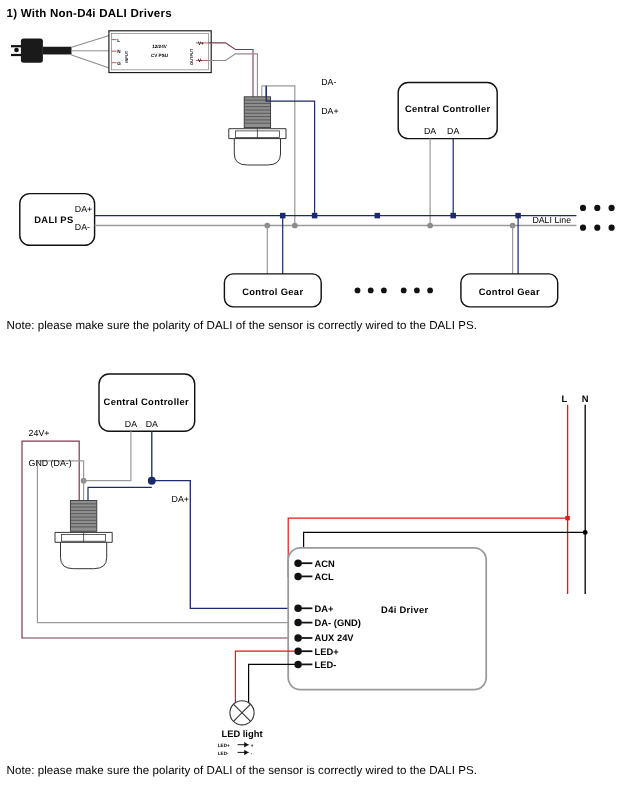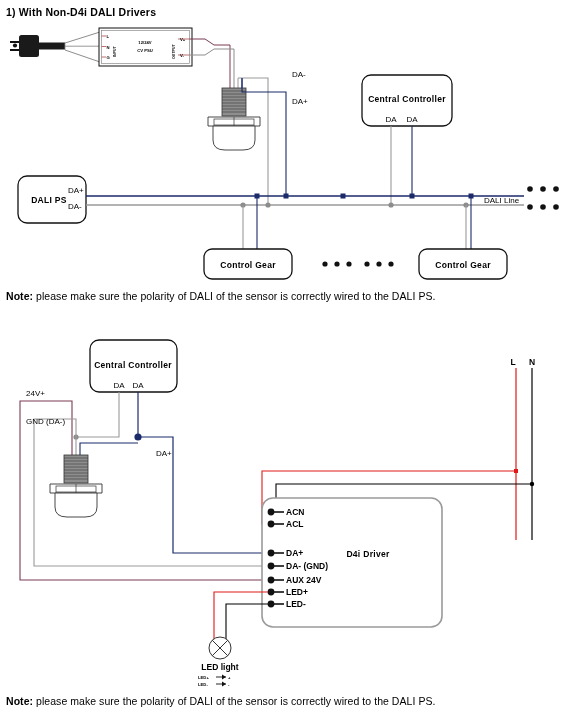--- a/index.html
+++ b/index.html
@@ -28,21 +28,21 @@
     font-weight: bold;
     letter-spacing: 0.2px;
     white-space: nowrap;
   }
   .note {
     position: absolute;
     font-size: 10.5px;
     white-space: nowrap;
     letter-spacing: 0.05px;
   }
-  .note b { font-weight: bold; }
+  .note b { font-weight: normal; }
   svg.layer {
     position: absolute;
     left: 0; top: 0;
     width: 568px;
     height: 718px;
     pointer-events: none;
   }
   svg text {
     font-family: "Liberation Sans", sans-serif;
     fill: #000;

